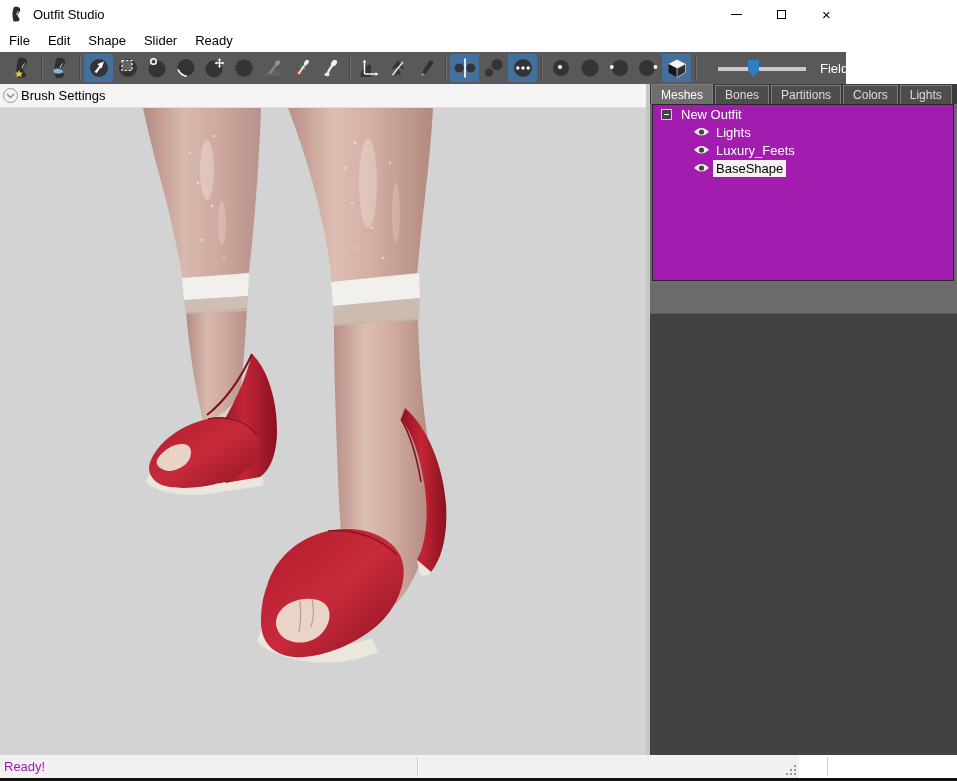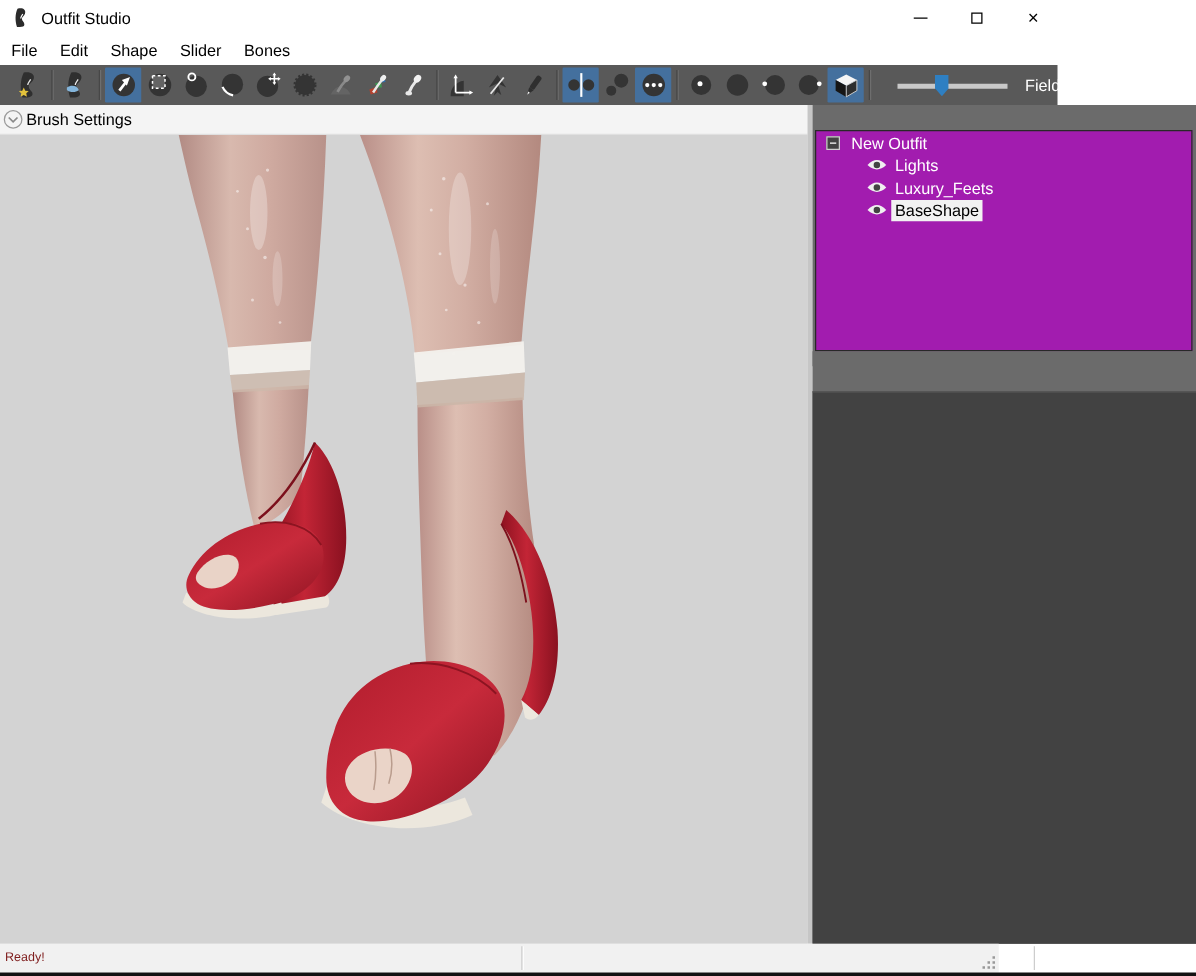--- a/index.html
+++ b/index.html
@@ -55,21 +55,21 @@
   .expander::after { content:""; position:absolute; left:2px; top:4px; width:5px; height:1px; background:#fff; }
   .eye { margin-right:3px; flex:none; }
   .node-label { padding:1px 3px; }
   .node-label.selected { background:#f2f2f2; color:#000; }
   .rp-gap { position:absolute; top:197px; left:0; width:307px; height:12px; background:#6b6b6b; }
   .sliders-header { position:absolute; top:209px; left:0; width:307px; height:20px; background:#7c7c7c; display:flex; align-items:center; color:#fff; font-size:13px; }
   .checkbox { width:13px; height:13px; background:#fff; border:1px solid #333; margin:0 6px 0 9px; display:flex; align-items:center; justify-content:center; flex:none; }
   .sliders-panel { position:absolute; top:229px; left:0; width:307px; height:442px; background:#424242; border-top:1px solid #5a5a5a; }
 
   
-  .statusbar { position:absolute; top:755px; left:0; width:799px; height:23px; background:#f1f1f1; display:flex; align-items:center; font-size:10px; color:#7f1d1d; }
+  .statusbar { position:absolute; top:755px; left:0; width:799px; height:23px; background:#f1f1f1; display:flex; align-items:center; font-size:13px; color:#a21caf; }
   .statusbar .msg { margin-left:4px; }
   .sb-sep { position:absolute; top:2px; width:1px; height:19px; background:#cdcdcd; box-shadow:1px 0 0 #fff; }
   .sb-sep.s1 { left:417px; } .sb-sep.s2 { left:827px; }
   .grip { position:absolute; right:3px; bottom:3px; width:10px; height:10px; }
   .grip i { position:absolute; width:2px; height:2px; background:#999; }
   .window-bottom { position:absolute; top:778px; left:0; width:957px; height:3px; background:#121212; }
 
   .ic { display:block; }
 </style>
 </head>
@@ -94,21 +94,21 @@
           <span class="glyph-close">×</span>
         </div>
     </div>
   </div>
 
   <div class="menubar">
     <span class="menu-item">File</span>
     <span class="menu-item">Edit</span>
     <span class="menu-item">Shape</span>
     <span class="menu-item">Slider</span>
-    <span class="menu-item">Bones</span>
+    <span class="menu-item">Ready</span>
   </div>
 
   <div class="toolbar">
     <div class="tb-btn">
       <svg class="ic" width="22" height="22" viewBox="0 0 22 22">
           <path d="M7,1 C12,0 16,2 15,6 C14,9 11,10 11,12 C11,15 14,16 14,18 C14,20 12,21 9,21 L6,21 C4,15 4,7 7,1 Z" fill="#2f2f2f"></path>
           <path d="M12.5,6.5 C11.6,8.4 10.2,9 10.2,11" stroke="#e8e8e8" stroke-width="1" fill="none"></path>
           <polygon points="7,13 8.2,15.5 11,15.8 9,17.6 9.5,20.3 7,19 4.5,20.3 5,17.6 3,15.8 5.8,15.5" fill="#e3c23c"></polygon>
         </svg>
     </div>
@@ -378,20 +378,27 @@
             <path d="M328,423 C352,420 381,430 397,447" stroke="#8c1421" stroke-width="1.5" fill="none"></path>
             <path d="M401,311 C410,326 417,350 421,374" stroke="#7c101c" stroke-width="1.5" fill="none"></path>
           </g>
         </svg>
       </div>
     </div>
 
     <div class="splitter"></div>
 
     <div class="right-panel">
+      <div class="tabs">
+        <div class="tab active">Meshes</div>
+        <div class="tab">Bones</div>
+        <div class="tab">Partitions</div>
+        <div class="tab">Colors</div>
+        <div class="tab">Lights</div>
+      </div>
 
       <div class="tree">
         <div class="tree-row root">
           <span class="expander"></span>
           <span class="node-label">New Outfit</span>
         </div>
         <div class="tree-row child">
           <svg class="eye" width="17" height="12" viewBox="0 0 17 12">
               <path d="M1,6 Q8.5,-2 16,6 Q8.5,13 1,6 Z" fill="#f0f0f0"></path>
               <circle cx="8.5" cy="6" r="2.6" fill="#434343"></circle>

